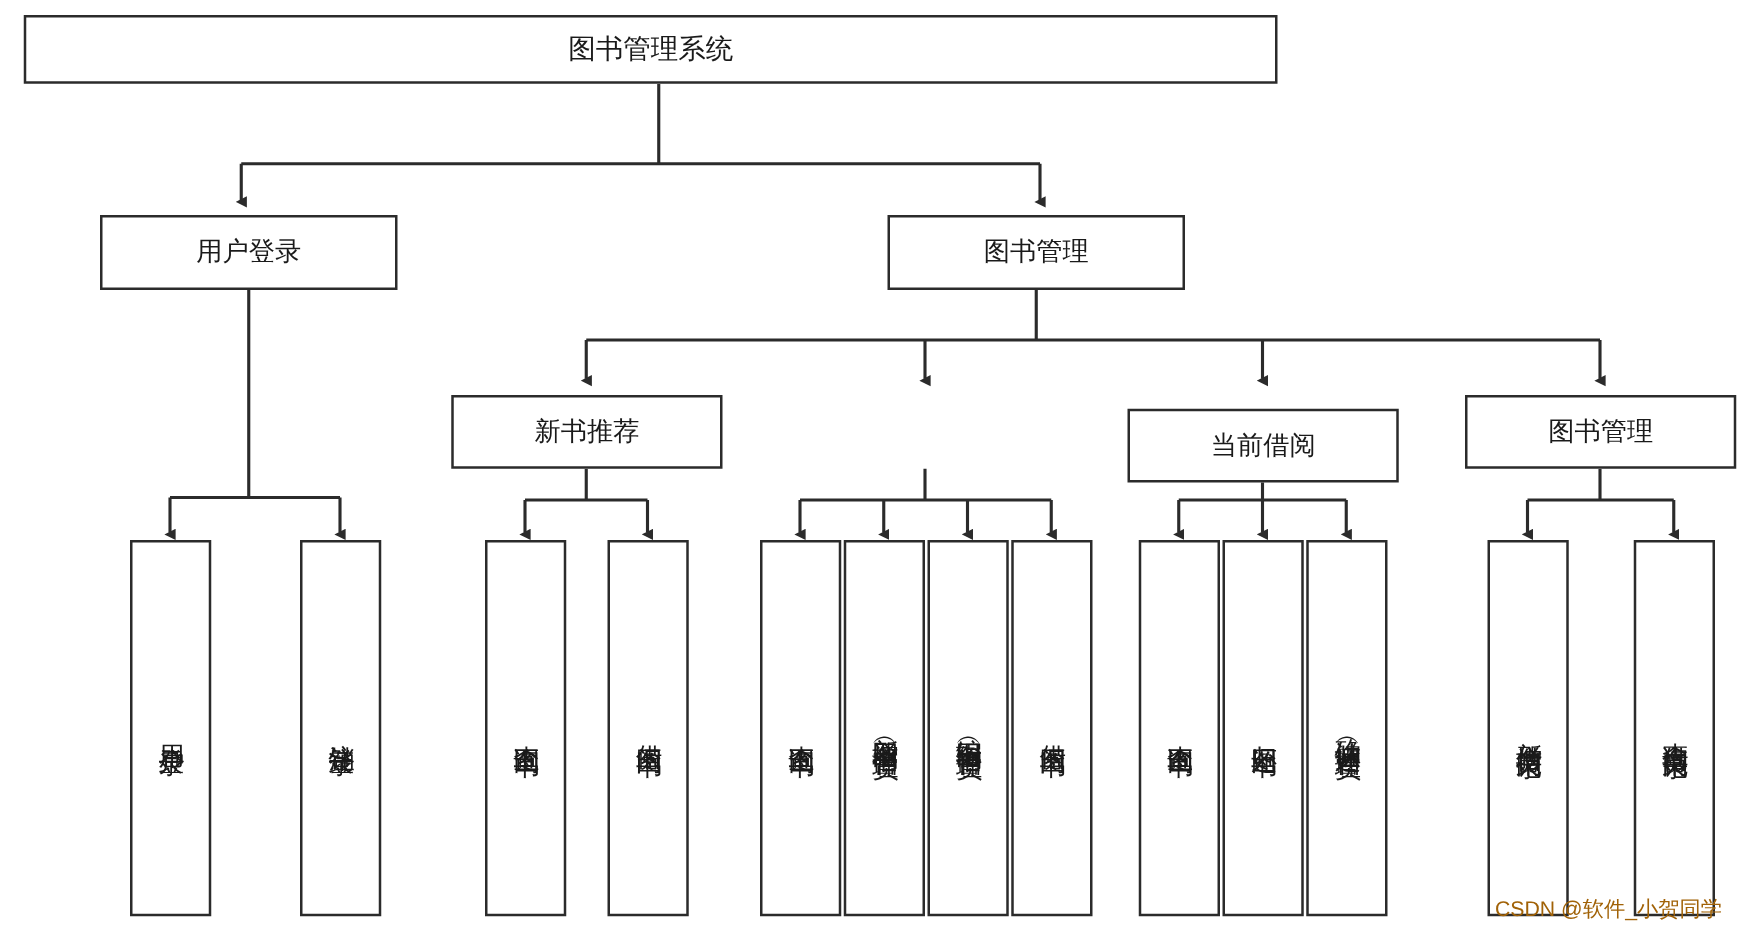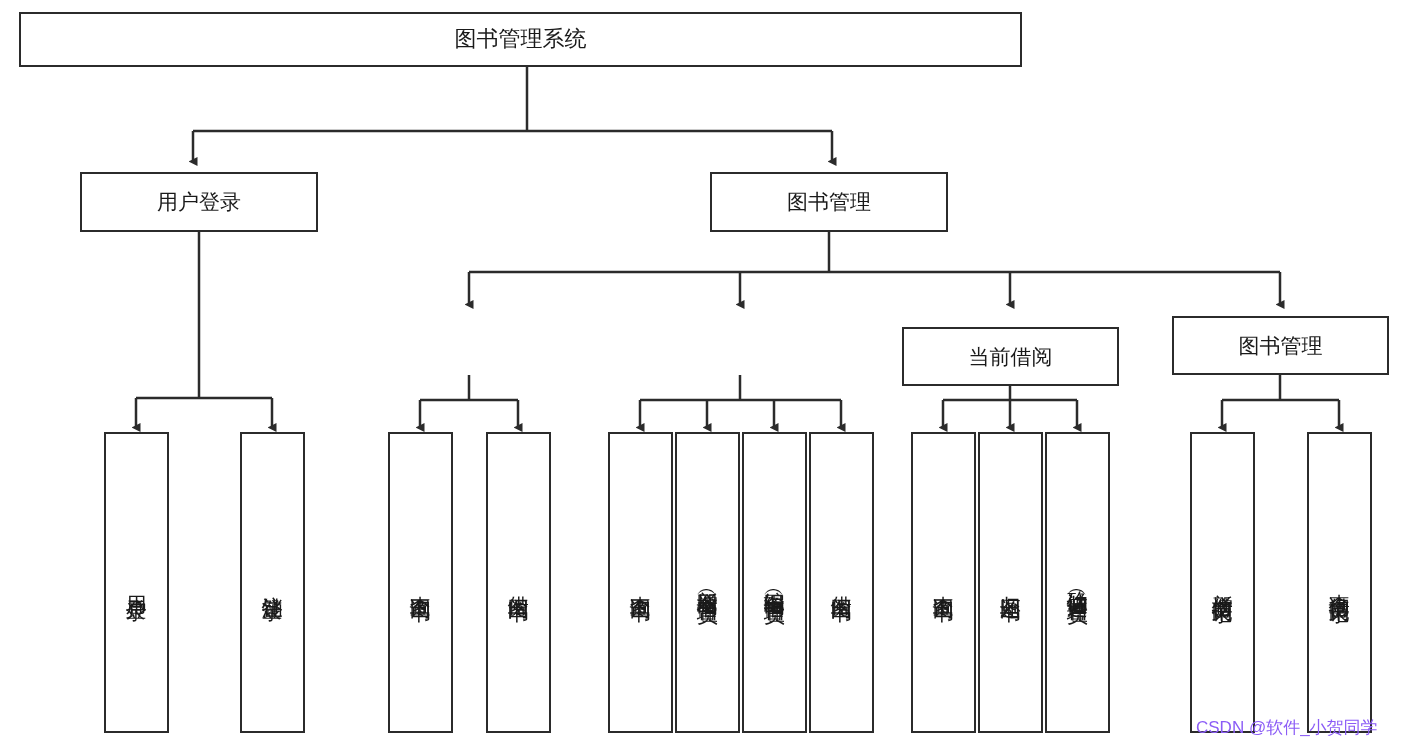--- a/index.html
+++ b/index.html
@@ -48,21 +48,21 @@
   .level2 .node-label { font-size: 21px; }
   .leaf .node-label {
     font-size: 21px;
     writing-mode: vertical-rl;
     text-orientation: upright;
     letter-spacing: 2px;
     white-space: nowrap;
   }
   .watermark {
     position: absolute;
-    color: #8b5cf6;
+    color: #a16207;
     font-size: 17px;
     font-family: "Liberation Sans", "DejaVu Sans", sans-serif;
     white-space: nowrap;
     pointer-events: none;
   }
 </style>
 </head>
 <body>
 
 <div id="diagram-root">
@@ -121,20 +121,23 @@
     <span class="node-label">图书管理系统</span>
   </div>
 
   <div class="node-box level1" style="left:80px; top:172px; width:238px; height:60px;">
     <span class="node-label">用户登录</span>
   </div>
   <div class="node-box level1" style="left:710px; top:172px; width:238px; height:60px;">
     <span class="node-label">图书管理</span>
   </div>
 
+  <div class="node-box level2" style="left:361px; top:316px; width:217px; height:59px;">
+    <span class="node-label">新书推荐</span>
+  </div>
   <div class="node-box level2" style="left:902px; top:316px; width:217px; height:59px;margin-top:11px;">
     <span class="node-label">当前借阅</span>
   </div>
   <div class="node-box level2" style="left:1172px; top:316px; width:217px; height:59px;">
     <span class="node-label">图书管理</span>
   </div>
 
   <div class="node-box leaf" style="left:104px; top:432px; width:65px; height:301px;">
     <span class="node-label">用户登录</span>
   </div>

